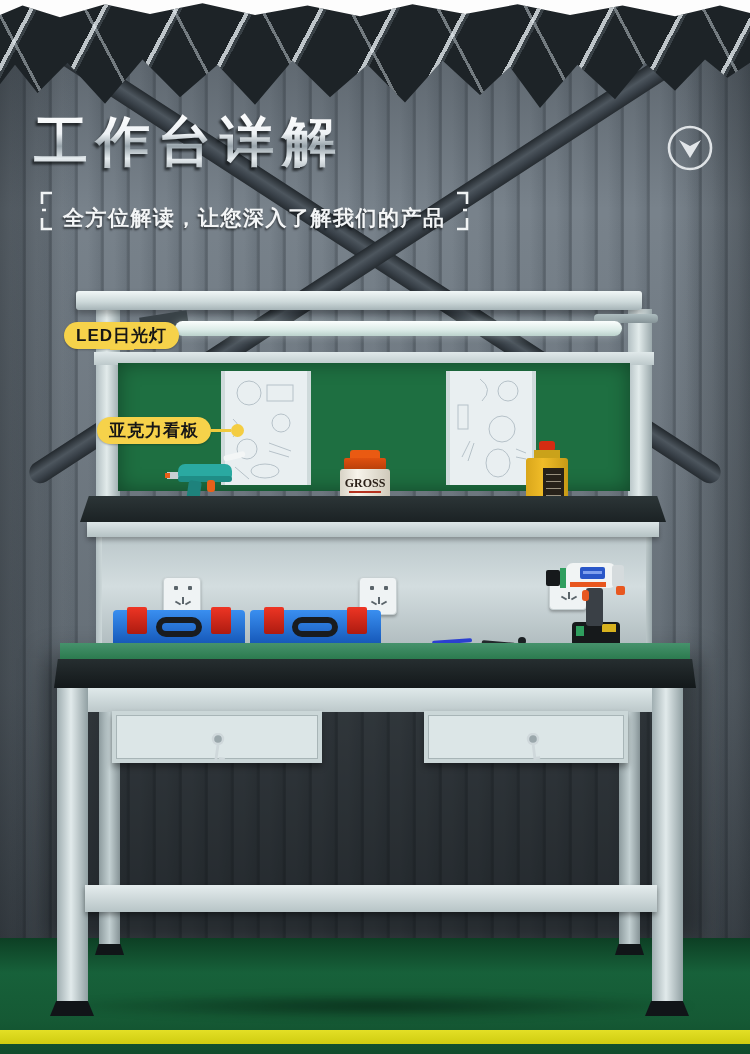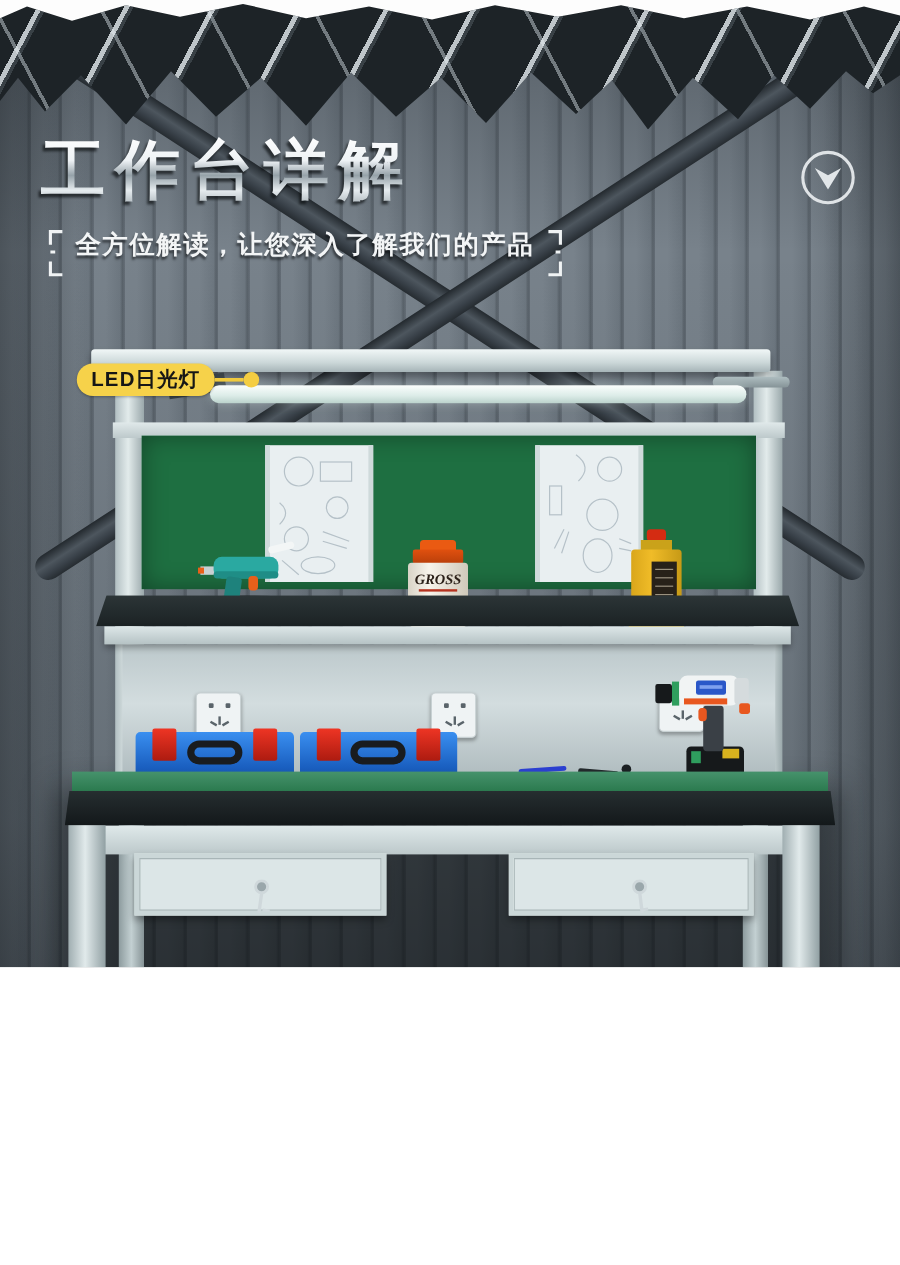--- a/index.html
+++ b/index.html
@@ -1,16 +1,16 @@
 <!DOCTYPE html>
 <html><head>
 <meta charset="utf-8">
 <style>
   html,body{margin:0;padding:0;background:#ffffff;}
-  #stage{position:relative;width:750px;height:806px;overflow:hidden;background:#ffffff;
+  #stage{position:relative;width:750px;height:1054px;overflow:hidden;background:#ffffff;
          font-family:"Liberation Sans","DejaVu Sans",sans-serif;}
   #stage *{box-sizing:border-box;}
   .abs{position:absolute;}
 
   
   .wall{left:0;top:0;width:750px;height:950px;z-index:1;
     background:
       linear-gradient(90deg,rgba(15,20,24,.42),rgba(15,20,24,0) 10%,rgba(15,20,24,0) 90%,rgba(15,20,24,.35)),
       linear-gradient(180deg,rgba(30,36,42,.38),rgba(30,36,42,0) 22%,rgba(18,24,28,.18) 72%,rgba(8,12,16,.45)),
       repeating-linear-gradient(90deg,#78828b 0px,#78828b 10px,#6d7780 22px,#59626a 24px,#646d76 26px);}
@@ -33,33 +33,33 @@
   .bench-floor-shadow{left:55px;top:993px;width:640px;height:26px;z-index:4;border-radius:50%;
     background:radial-gradient(ellipse,rgba(0,10,5,.5),rgba(0,10,5,0) 72%);filter:blur(3px);}
   .bench-shade{left:48px;top:658px;width:652px;height:288px;z-index:3;
     background:rgba(7,11,13,.55);filter:blur(14px);}
 
   
   .page-title{left:34px;top:106px;z-index:8;font-size:54px;font-weight:900;letter-spacing:8px;
     background:linear-gradient(180deg,#ffffff 5%,#eef2f5 38%,#96a2a9 55%,#e6ecef 72%,#8a959c 100%);
     -webkit-background-clip:text;background-clip:text;color:transparent;
     filter:drop-shadow(-2px 3px 1px rgba(8,10,12,.65));}
-  .subtitle-row{left:38px;top:190px;z-index:8;display:flex;align-items:flex-start;gap:9px;}
+  .subtitle-row{left:38px;top:190px;z-index:8;display:flex;align-items:flex-end;gap:9px;}
   .subtitle-text{font-size:21px;font-weight:bold;letter-spacing:1.5px;color:#f3f5f6;
     text-shadow:-1px 2px 2px rgba(8,10,12,.6);}
   .scroll-icon{left:662px;top:120px;z-index:8;}
 
   
   .callout{display:flex;align-items:center;z-index:9;height:28px;}
   .pill{background:#f6d24a;border-radius:15px;padding:2px 12px;font-size:17px;font-weight:bold;
     color:#161616;letter-spacing:1px;line-height:23px;white-space:nowrap;
     box-shadow:0 1px 2px rgba(0,0,0,.25);}
   .lead{height:3px;background:#f0ca3e;}
   .dot{width:13px;height:13px;border-radius:50%;background:#f4cd42;}
-  .co-led{left:64px;top:302px;}         .co-led .lead{width:24px;}
+  .co-led{left:64px;top:322px;flex-direction:column;}         .co-led .lead{width:24px;}
   .co-acr{left:97px;top:416px;}         .co-acr .lead{width:20px;}
   .co-soc{left:33px;top:590px;}         .co-soc .lead{width:34px;}
   .co-frame{left:117px;top:884px;}      .co-frame .lead{width:34px;}
   .co-rack{left:583px;top:290px;}       .co-rack .lead{width:22px;}
   .co-shelf{left:581px;top:503px;}      .co-shelf .lead{width:22px;}
   .co-desk{left:583px;top:641px;}       .co-desk .lead{width:20px;}
   .co-drawer{left:373px;top:706px;}     .co-drawer .lead{width:34px;}
   .co-feet{left:528px;top:985px;}       .co-feet .lead{width:16px;}
 
   
@@ -127,21 +127,21 @@
   .foot-rr{left:615px;top:944px;width:29px;height:11px;z-index:4;clip-path:polygon(12% 0,88% 0,100% 100%,0 100%);}
 
   
   .item{z-index:6;}
   .jar{left:340px;top:450px;width:50px;height:73px;}
   .jar-cap-top{position:absolute;left:10px;top:0;width:30px;height:9px;background:#ea5a12;border-radius:3px 3px 0 0;}
   .jar-cap{position:absolute;left:4px;top:8px;width:42px;height:12px;background:linear-gradient(180deg,#e0500f,#b83f0a);border-radius:2px;}
   .jar-body{position:absolute;left:0;top:19px;width:50px;height:54px;border-radius:3px 3px 5px 5px;
     background:linear-gradient(90deg,#d8d3c6,#f7f4eb 35%,#cfc9ba);}
   .jar-text{position:absolute;left:0;top:26px;width:50px;text-align:center;
-    font-family:"Liberation Serif","DejaVu Serif",serif;font-weight:bold;font-style:italic;
+    font-family:"Liberation Serif","DejaVu Serif",serif;font-weight:bold;
     font-size:12px;color:#2b2119;letter-spacing:0;}
   .jar-line{position:absolute;left:9px;top:41px;width:32px;height:2px;background:#b5321f;}
   .sprayer{left:526px;top:441px;width:42px;height:84px;}
   .spr-cap{position:absolute;left:13px;top:0;width:16px;height:10px;background:#d42c12;border-radius:3px;}
   .spr-neck{position:absolute;left:8px;top:9px;width:26px;height:9px;background:#caa21a;}
   .spr-body{position:absolute;left:0;top:17px;width:42px;height:61px;background:linear-gradient(90deg,#d9a61b,#f0bc28 40%,#c79a16);border-radius:3px;}
   .spr-label{position:absolute;left:17px;top:27px;width:21px;height:38px;background:#272119;
     box-shadow:inset 0 4px 0 #43var?}
   .spr-label{box-shadow:none;}
   .spr-label i{position:absolute;left:3px;width:15px;height:1px;background:#9a917f;}
@@ -347,14 +347,19 @@
   <div class="abs leg leg-fr"></div>
   <div class="abs crossbar"></div>
   <div class="abs foot foot-fl"></div>
   <div class="abs foot foot-fr"></div>
 
   <div class="callout co-led">
     <span class="pill">LED日光灯</span>
     <span class="lead"></span>
     <span class="dot"></span>
   </div>
+  <div class="callout co-acr">
+    <span class="pill">亚克力看板</span>
+    <span class="lead"></span>
+    <span class="dot"></span>
+  </div>
 
 </div>
 
 </body></html>

